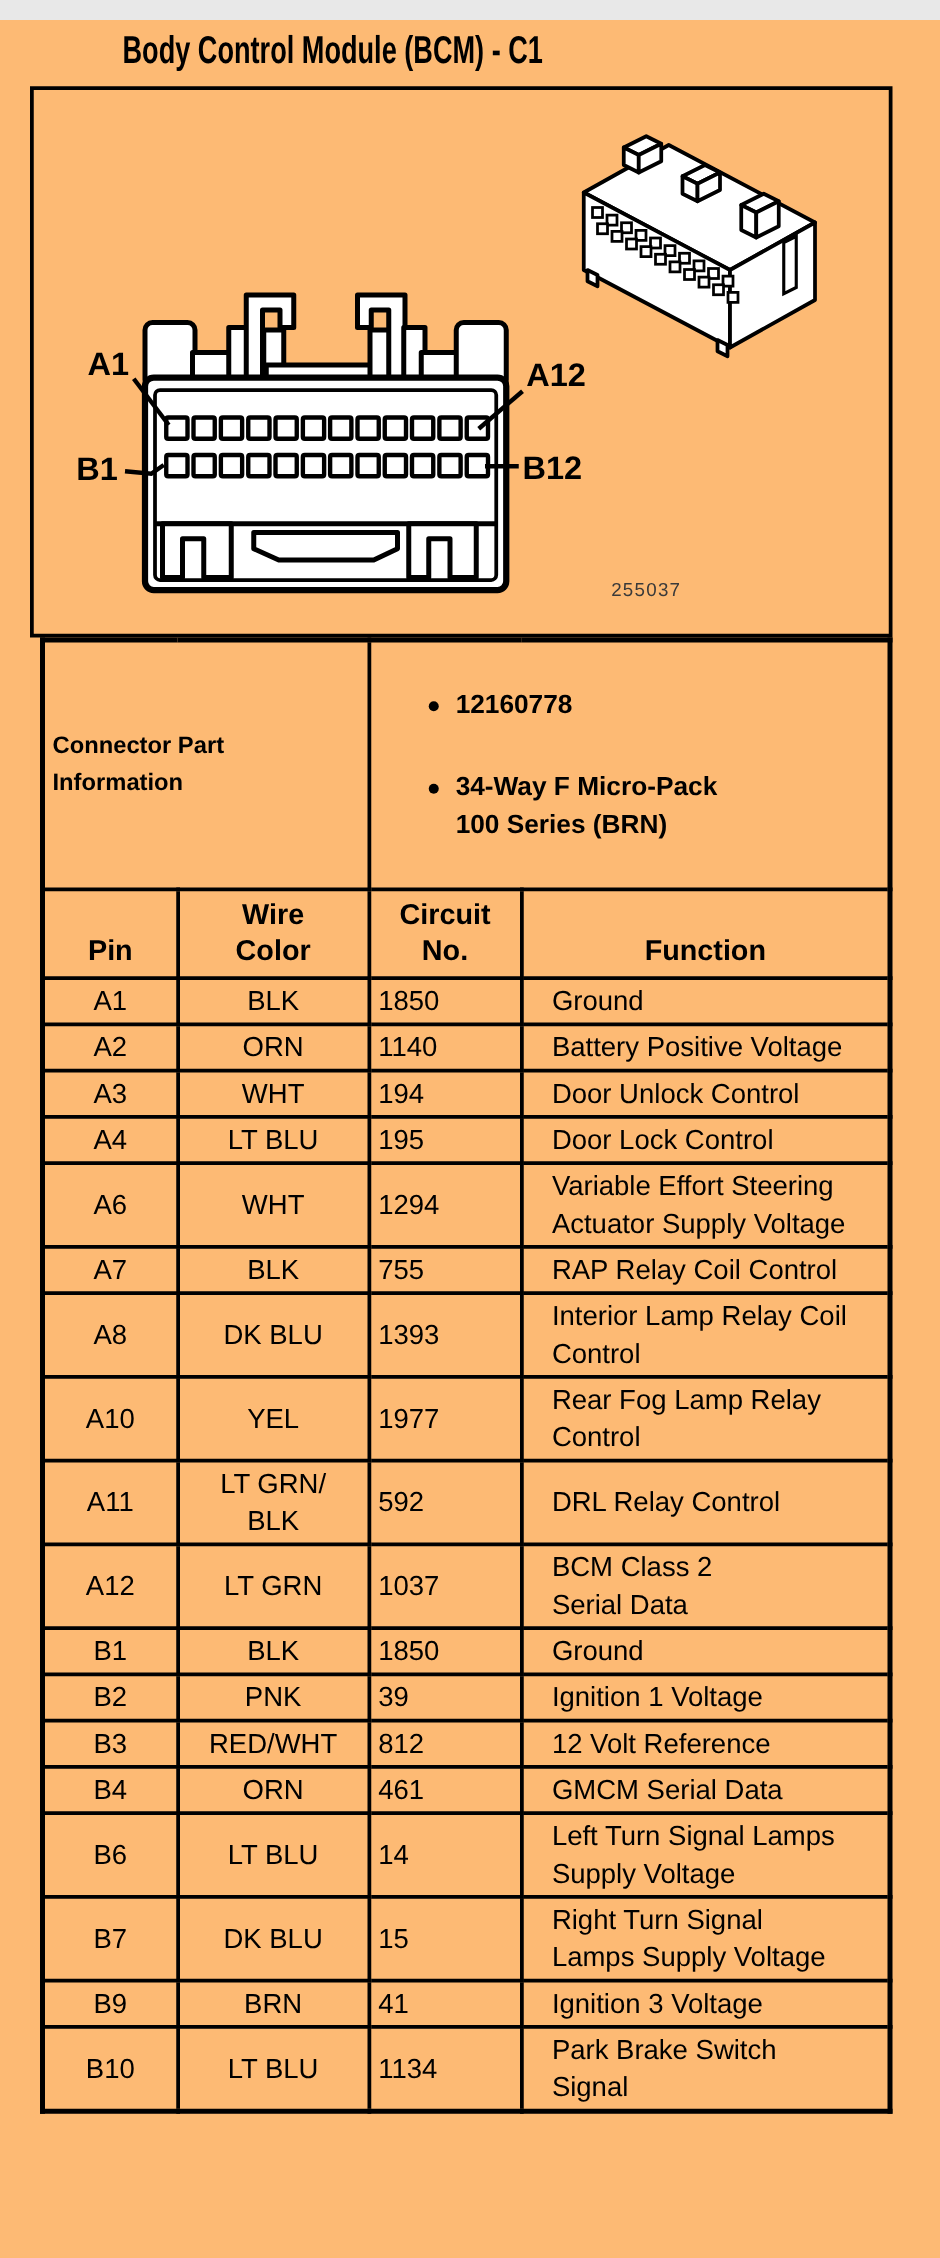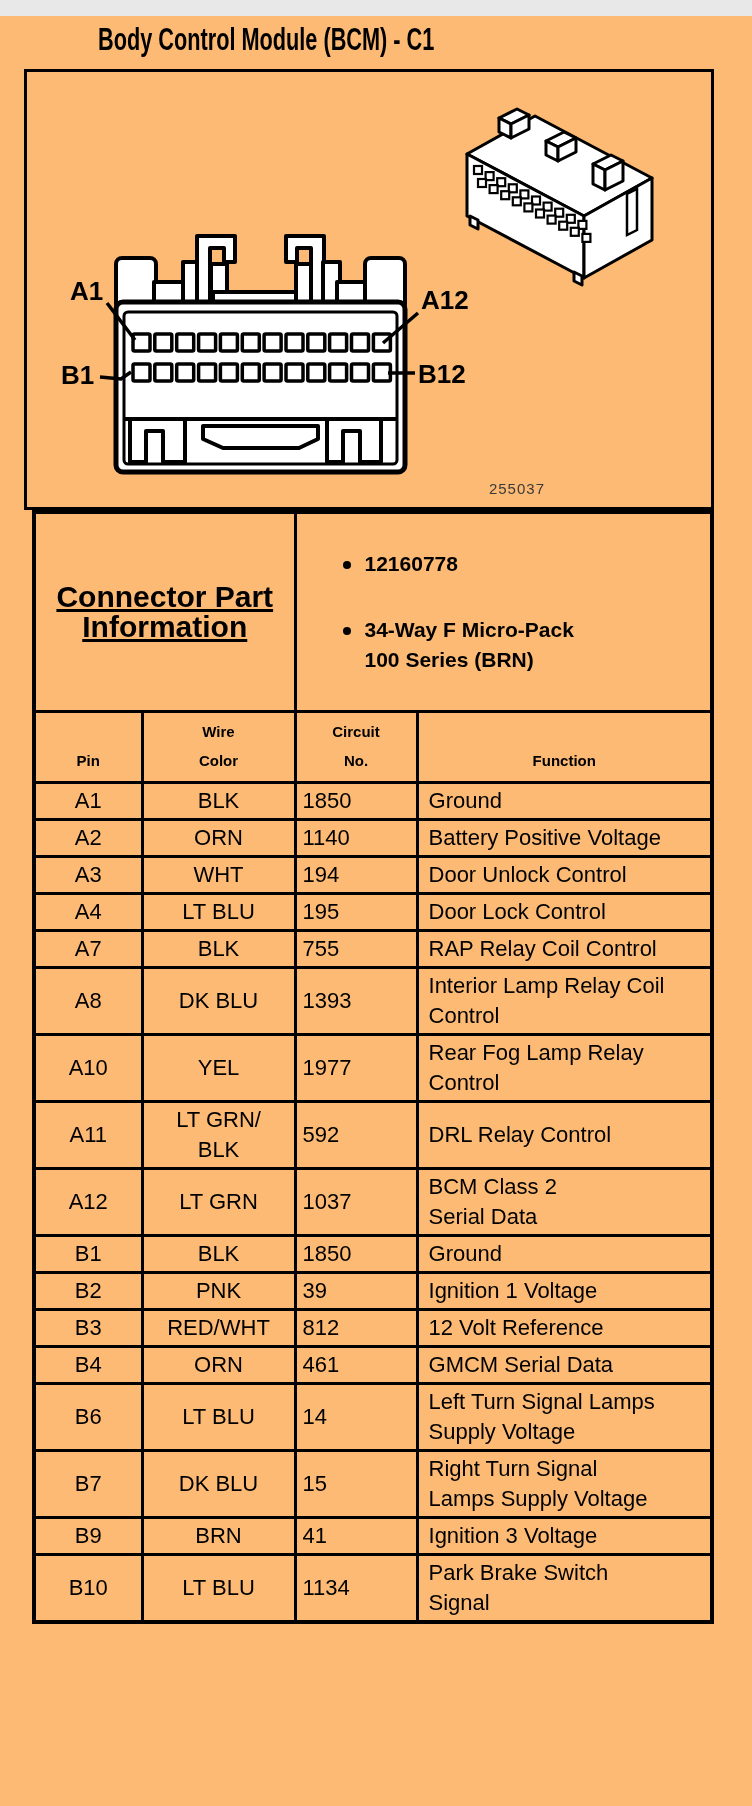--- a/index.html
+++ b/index.html
@@ -15,40 +15,40 @@
     transform:scaleX(0.70); transform-origin:0 0;
     letter-spacing:0px;
   }
   .diagram-box {
     position:absolute; left:24px; top:53px;
     width:684px; height:435px;
     border:3px solid #000;
   }
   .diagram-box svg { display:block; }
   .fig-num {
-    position:absolute; left:420px; top:408px; width:98px;
+    position:absolute; left:420px; top:392px; width:98px;
     text-align:right; font-size:15px; color:#3a3a3a; letter-spacing:1px;
   }
   .pinout {
     position:absolute; left:32px; top:494px;
     border-collapse:collapse; table-layout:fixed; width:678px;
     font-size:22px; line-height:30px;
   }
   .pinout td, .pinout th { border:3px solid #000; padding:2px 6px; white-space:pre-line; }
   .pinout { border:4px solid #000; }
   .info-row td { height:96px; font-weight:bold; }
-  .info-label { text-align:center; vertical-align:middle; font-size:30px;text-decoration:underline; }
+  .info-label { vertical-align:middle; font-size:19px; }
   .info-bullets { vertical-align:middle; padding-left:46px !important; }
   .bullet-item { display:flex; align-items:flex-start; margin:3px 0; font-size:21px; }
   .bullet-dot { flex:0 0 auto; width:8px; height:8px; border-radius:50%; background:#000; margin:12px 14px 0 0; }
-  .colhead th { height:60px; font-weight:bold; vertical-align:bottom; text-align:center; padding-bottom:6px; font-size:15px; line-height:29px; }
+  .colhead th { height:60px; font-weight:bold; vertical-align:bottom; text-align:center; padding-bottom:6px; font-size:23px; line-height:29px; }
   .pinout td.c-pin     { text-align:center; height:30px; }
   .pinout td.c-color   { text-align:center; }
   .pinout td.c-circuit { text-align:left; }
-  .pinout td.c-func    { text-align:left; padding-left:10px; }
+  .pinout td.c-func    { text-align:left; padding-left:23px; }
   .shape  { fill:#ffffff; stroke:#000000; stroke-width:4; stroke-linejoin:round; }
   .thin   { stroke-width:3; }
   .thick  { stroke-width:5; }
   .noline { fill:none; }
   .svglabel { font-family:"Liberation Sans", sans-serif; font-size:26px; font-weight:bold; fill:#000; }
 </style>
 </head>
 <body>
 
 <div class="page">
@@ -227,20 +227,27 @@
   </tr>
 
   <tr>
     <td class="c-pin">A4</td>
     <td class="c-color">LT BLU</td>
     <td class="c-circuit">195</td>
     <td class="c-func">Door Lock Control</td>
   </tr>
 
 
+  <tr>
+    <td class="c-pin">A6</td>
+    <td class="c-color">WHT</td>
+    <td class="c-circuit">1294</td>
+    <td class="c-func">Variable Effort Steering
+Actuator Supply Voltage</td>
+  </tr>
 
   <tr>
     <td class="c-pin">A7</td>
     <td class="c-color">BLK</td>
     <td class="c-circuit">755</td>
     <td class="c-func">RAP Relay Coil Control</td>
   </tr>
 
   <tr>
     <td class="c-pin">A8</td>

